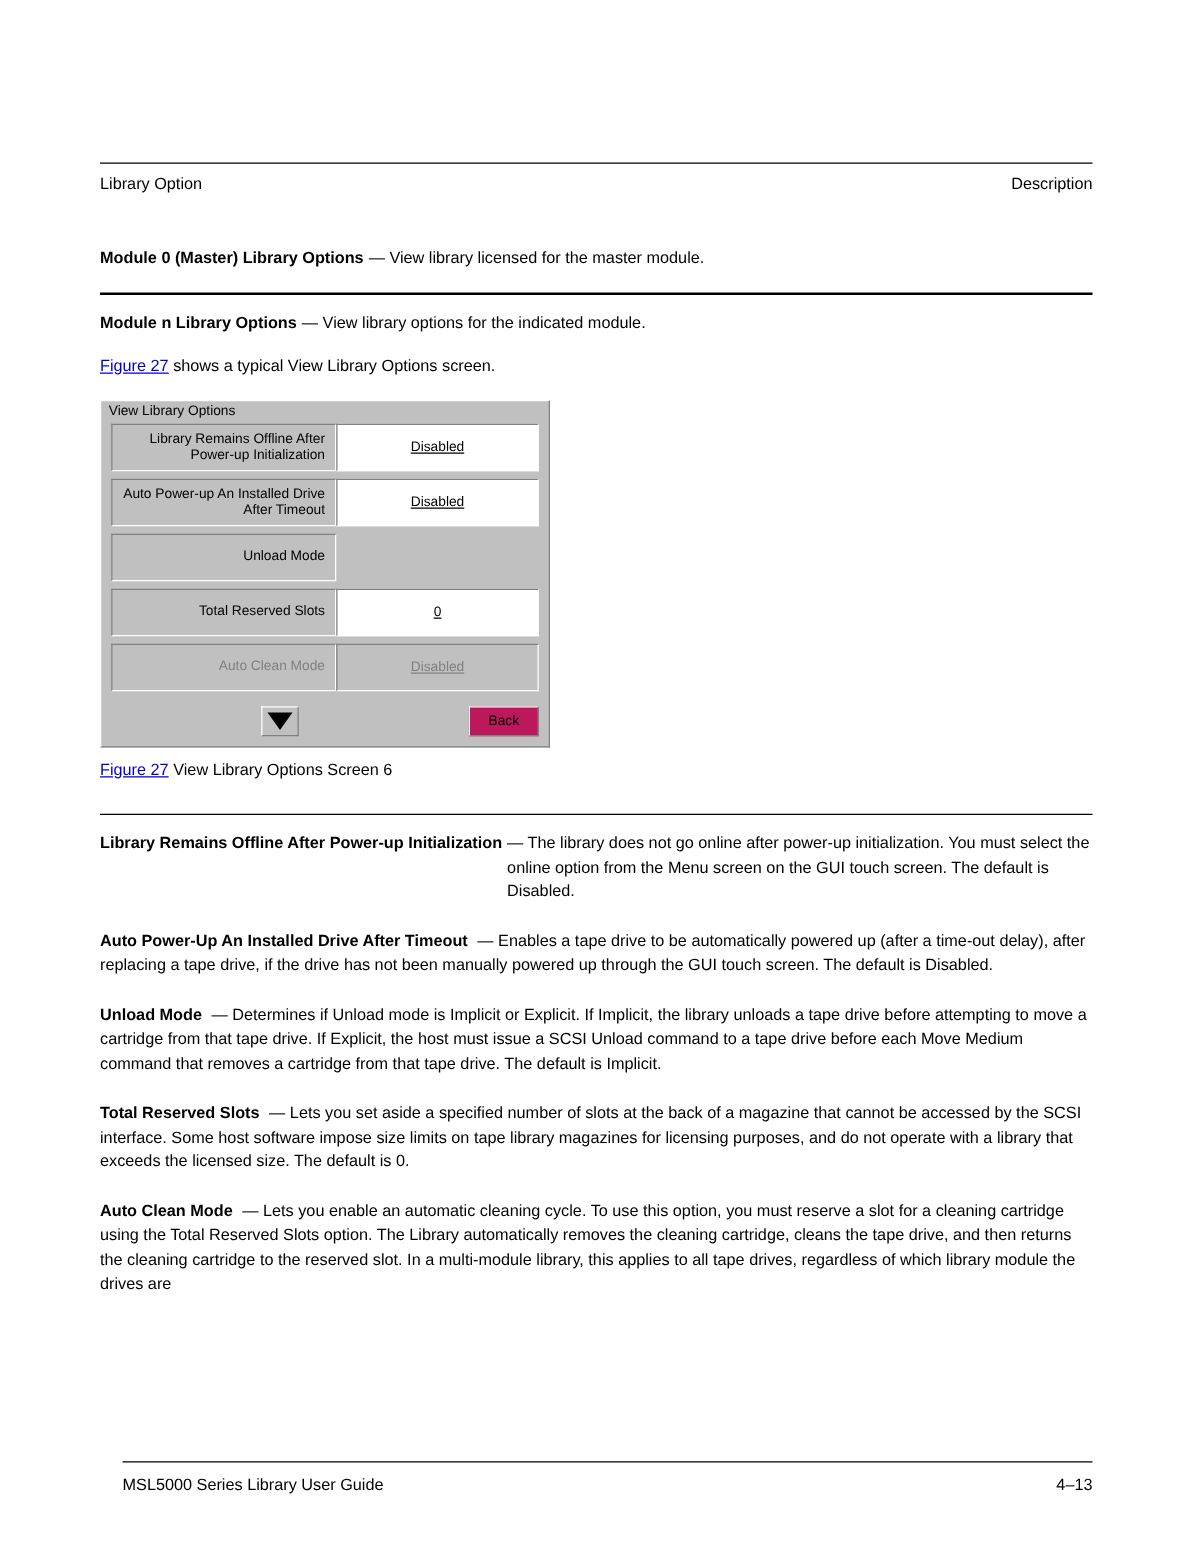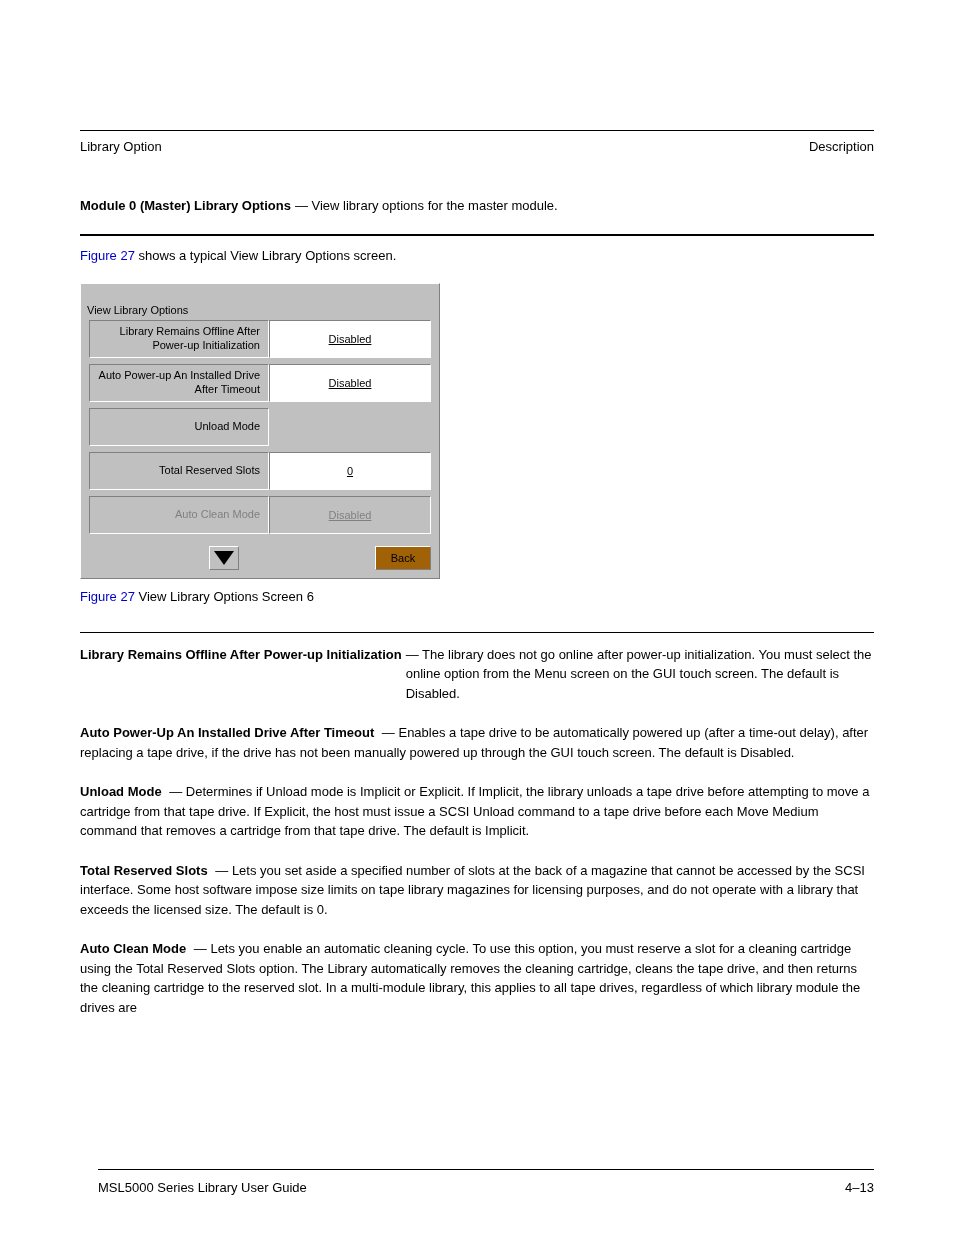--- a/index.html
+++ b/index.html
@@ -57,21 +57,21 @@
     .screen {
       width: 360px;
       background: #c0c0c0;
       border: 1px solid #808080;
       border-top-color: #fff;
       border-left-color: #fff;
       font-family: "MS Sans Serif", Tahoma, Arial, sans-serif;
       font-size: 11px;
     }
     .screen-title {
-      padding: 20px 6px 4px 6px;
+      padding: 2px 6px 4px 6px;
       font-size: 11px;
       color: #000;
     }
     .screen-table {
       padding: 0 8px 0 8px;
     }
     .screen-row {
       display: flex;
       margin-bottom: 6px;
     }
@@ -128,36 +128,37 @@
     .arrow-down {
       width: 0;
       height: 0;
       border-left: 10px solid transparent;
       border-right: 10px solid transparent;
       border-top: 14px solid #000;
     }
     .back-btn {
       width: 56px;
       height: 24px;
-      background: #a16207;
+      background: #be185d;
       border: 1px solid #808080;
       border-top-color: #fff;
       border-left-color: #fff;
       display: flex;
       align-items: center;
       justify-content: center;
       font-size: 11px;
     }
     .figure-caption {
       font-size: 13px;
       margin-top: 8px;
       margin-bottom: 28px;
     }
     .figure-num-link {
       color: #0000cc;
+      text-decoration: underline;
     }
     .hr-thin {
       border: none;
       border-top: 1px solid #000;
       margin: 12px 0;
     }
     .opt-list-row {
       display: flex;
       align-items: baseline;
       font-size: 13px;
@@ -188,25 +189,29 @@
 
 <div class="page">
   <div class="header-line"></div>
   <div class="header-row">
     <span>Library Option</span>
     <span>Description</span>
   </div>
 
   <div class="option-row">
     <span class="option-name">Module 0 (Master) Library Options</span>
-    <span class="option-desc">— View library options for the master module.</span>
+    <span class="option-desc">— View library licensed for the master module.</span>
   </div>
 
   <div class="hr-heavy"></div>
 
+  <div class="option-row">
+    <span class="option-name">Module n Library Options</span>
+    <span class="option-desc">— View library options for the indicated module.</span>
+  </div>
 
   <div style="font-size:13px; margin-bottom:20px;">
     <span class="figure-num-link">Figure 27</span><span> shows a typical View Library Options screen.</span>
   </div>
 
   <div class="screen-container">
     <div class="screen">
       <div class="screen-title">View Library Options</div>
       <div class="screen-table">
         <div class="screen-row">

